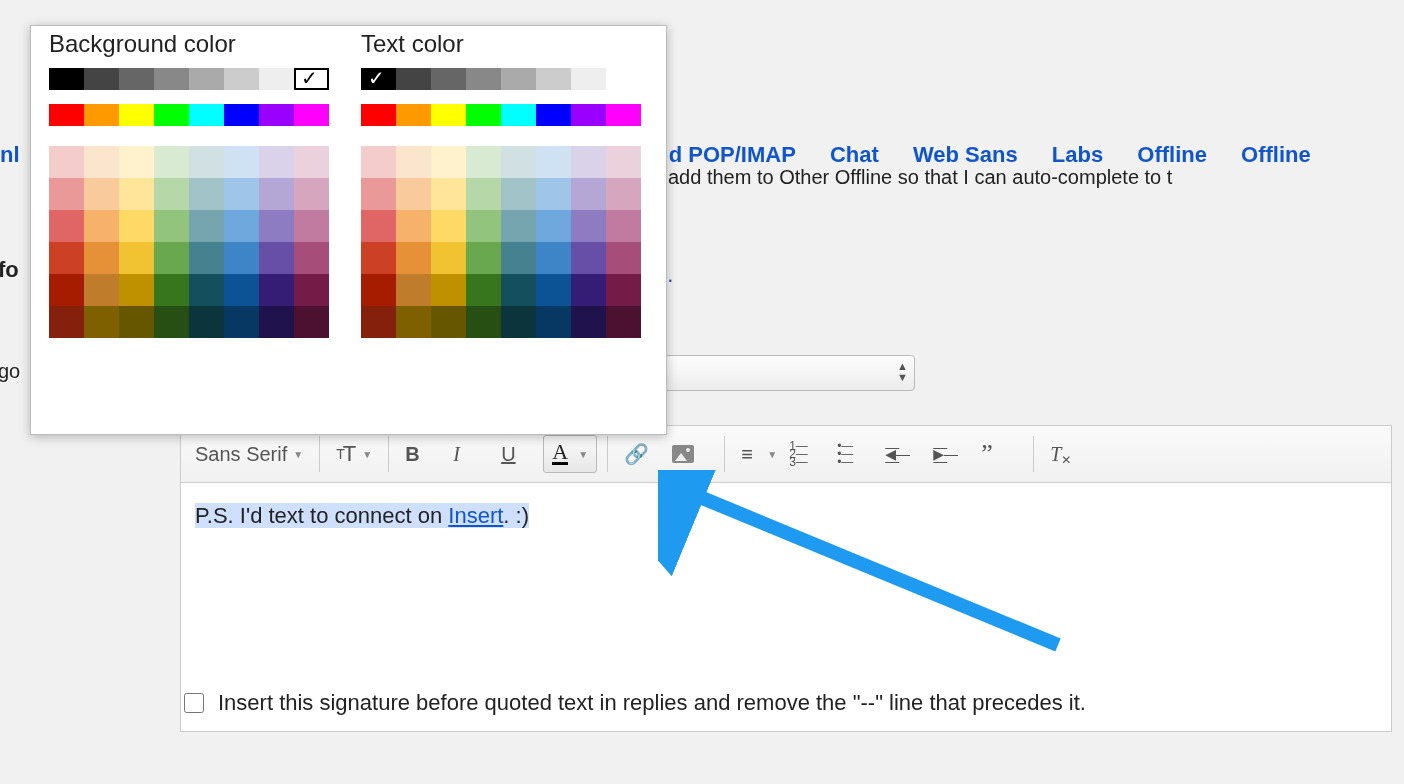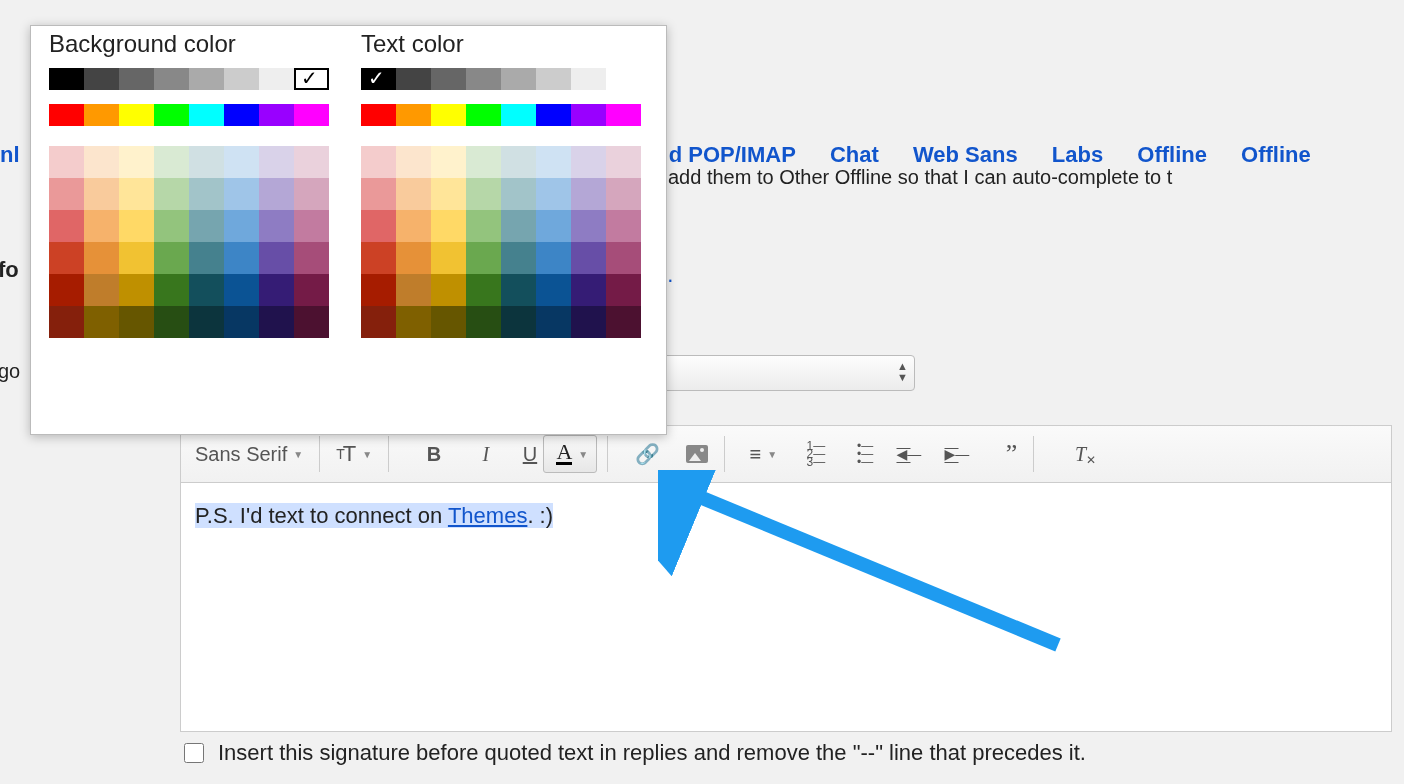--- a/index.html
+++ b/index.html
@@ -18,37 +18,37 @@
 
   
   .select-stub{position:absolute;left:633px;top:355px;width:280px;height:34px;
     background:linear-gradient(#fdfdfd,#ececec);border:1px solid #bbb;border-radius:4px;}
   .select-stub .arrows{position:absolute;right:6px;top:5px;font-size:11px;line-height:11px;color:#555;}
 
   
   .editor{position:absolute;left:180px;top:425px;width:1210px;border:1px solid #ccc;background:#fff;}
   .toolbar{height:56px;background:linear-gradient(#fafafa,#f1f1f1);border-bottom:1px solid #ccc;
     display:flex;align-items:center;padding:0 8px;color:#555;}
-  .tb-btn{display:flex;align-items:center;justify-content:flex-end;height:36px;min-width:36px;
+  .tb-btn{display:flex;align-items:center;justify-content:space-between;height:36px;min-width:36px;
     padding:0 6px;font-size:20px;color:#555;position:relative;}
   .tb-btn .dd{font-size:10px;margin-left:6px;color:#888;}
   .sep{width:1px;height:36px;background:#ccc;margin:0 10px;}
   .font-sel{font-size:20px;color:#555;padding:0 6px;}
   .color-btn{border:1px solid #bbb;border-radius:3px;background:linear-gradient(#fafafa,#e7e7e7);height:36px;
     padding:0 8px;display:flex;align-items:center;}
   .color-btn .A{font-family:'Times New Roman',serif;font-size:22px;color:#222;border-bottom:3px solid #000;line-height:18px;padding-bottom:1px;}
   .imgic{width:22px;height:18px;background:#888;position:relative;border-radius:2px;}
   .imgic:before{content:"";position:absolute;left:3px;bottom:2px;border-left:6px solid transparent;border-right:6px solid transparent;border-bottom:8px solid #eee;}
   .imgic:after{content:"";position:absolute;right:4px;top:3px;width:4px;height:4px;border-radius:50%;background:#eee;}
   .sig-body{height:208px;padding:20px 14px;font-size:22px;}
   .sig-body .hl{background:#cfe0ff;}
   .sig-body a{text-decoration:underline;}
 
   
-  .cb-row{position:absolute;left:180px;top:740px;font-size:22px;display:flex;align-items:center;}
+  .cb-row{position:absolute;left:180px;top:690px;font-size:22px;display:flex;align-items:center;}
   .cb-row input{width:20px;height:20px;margin-right:14px;}
 
   
   .popover{position:absolute;left:30px;top:25px;width:635px;height:398px;background:#fff;
     border:1px solid #bbb;box-shadow:0 2px 10px rgba(0,0,0,.25);padding:10px 0 0 0;z-index:50;}
   .pcol{position:absolute;top:4px;width:300px;}
   .pcol.bg{left:18px;}
   .pcol.tx{left:330px;}
   .pcol h3{margin:0 0 10px 0;font-weight:400;font-size:24px;color:#222;}
   .row{display:flex;margin-bottom:2px;}
@@ -138,21 +138,21 @@
       </div>
     <div class="tb-btn">
         <span style="font-family:Georgia,serif;font-size:26px">”</span>
       </div>
     <div class="sep"></div>
     <div class="tb-btn">
       <span style="position:relative;font-style:italic;font-family:serif">T<span style="position:absolute;right:-10px;bottom:-2px;font-style:normal;font-size:12px">✕</span></span>
     </div>
   </div>
   <div class="sig-body">
-    <span class="hl"><span>P.S. I'd text to connect on </span><a href="#">Themes</a><span>. :)</span></span>
+    <span class="hl"><span>P.S. I'd text to connect on </span><a href="#">Insert</a><span>. :)</span></span>
   </div>
 </div>
 
 <div class="cb-row">
   <input type="checkbox" style="">
   <span>Insert this signature before quoted text in replies and remove the "--" line that precedes it.</span>
 </div>
 
 <svg class="arrow" width="430" height="200">
   <defs>

